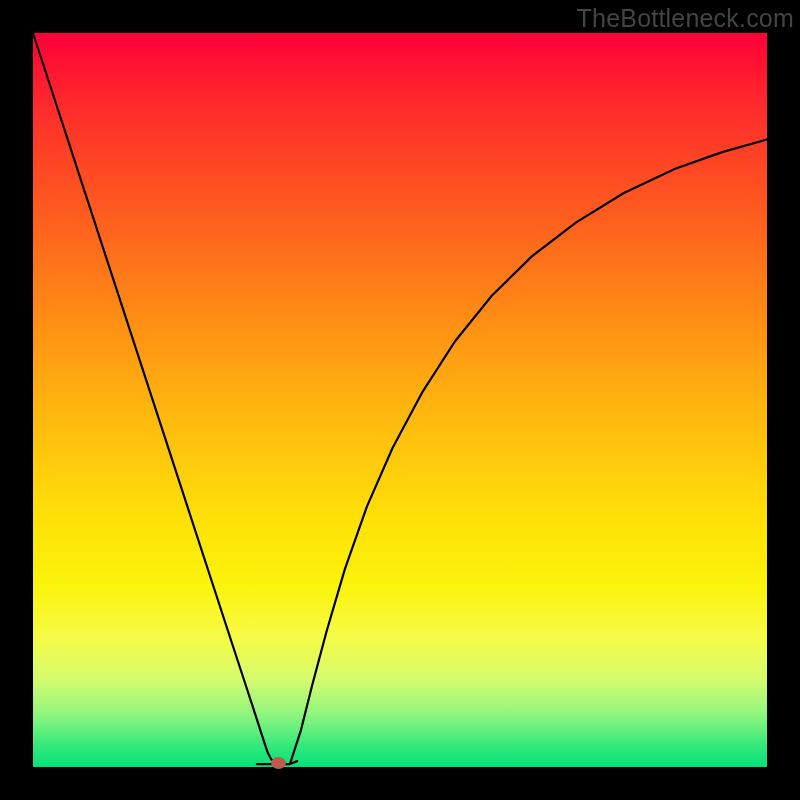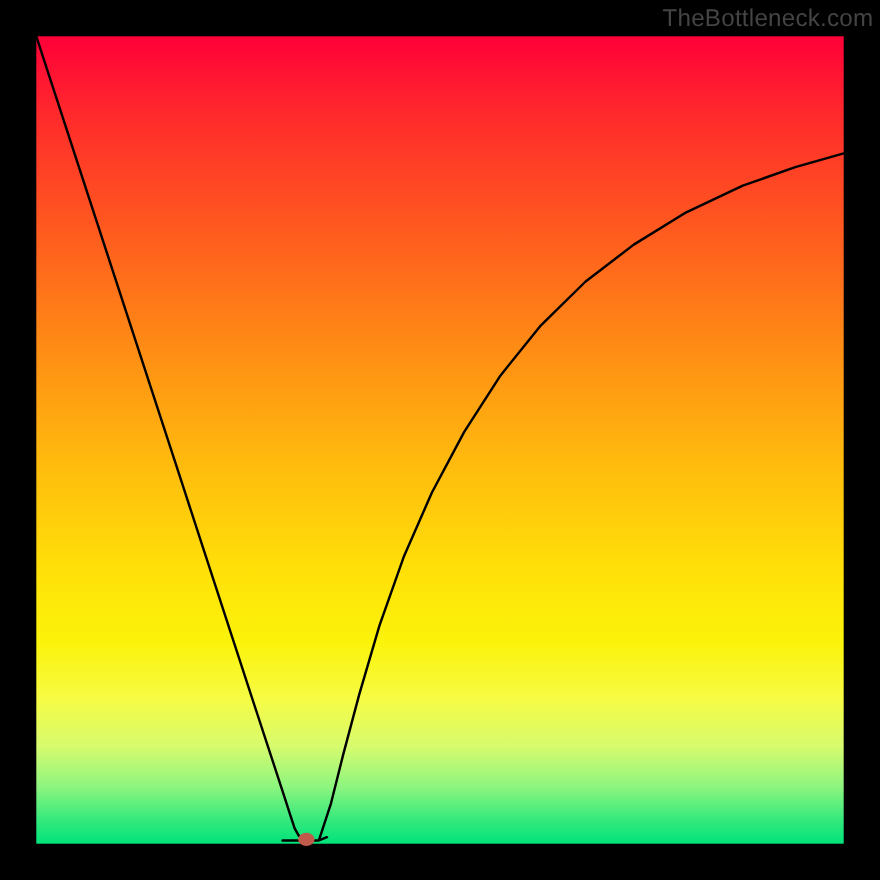--- a/index.html
+++ b/index.html
@@ -32,21 +32,21 @@
       #fbf30a 75%,
       #f6fb44 82%,
       #d6fb6e 88%,
       #8cf57f 93%,
       #36e97c 97%,
       #00e37a 100%
     );
   }
   .watermark {
     position: absolute;
-    font-size: 22px;
+    font-size: 25px;
     font-weight: 500;
     color: #444;
     letter-spacing: 0.2px;
     user-select: none;
   }
   svg.curve {
     position: absolute;
     top: 0;
     left: 0;
   }

